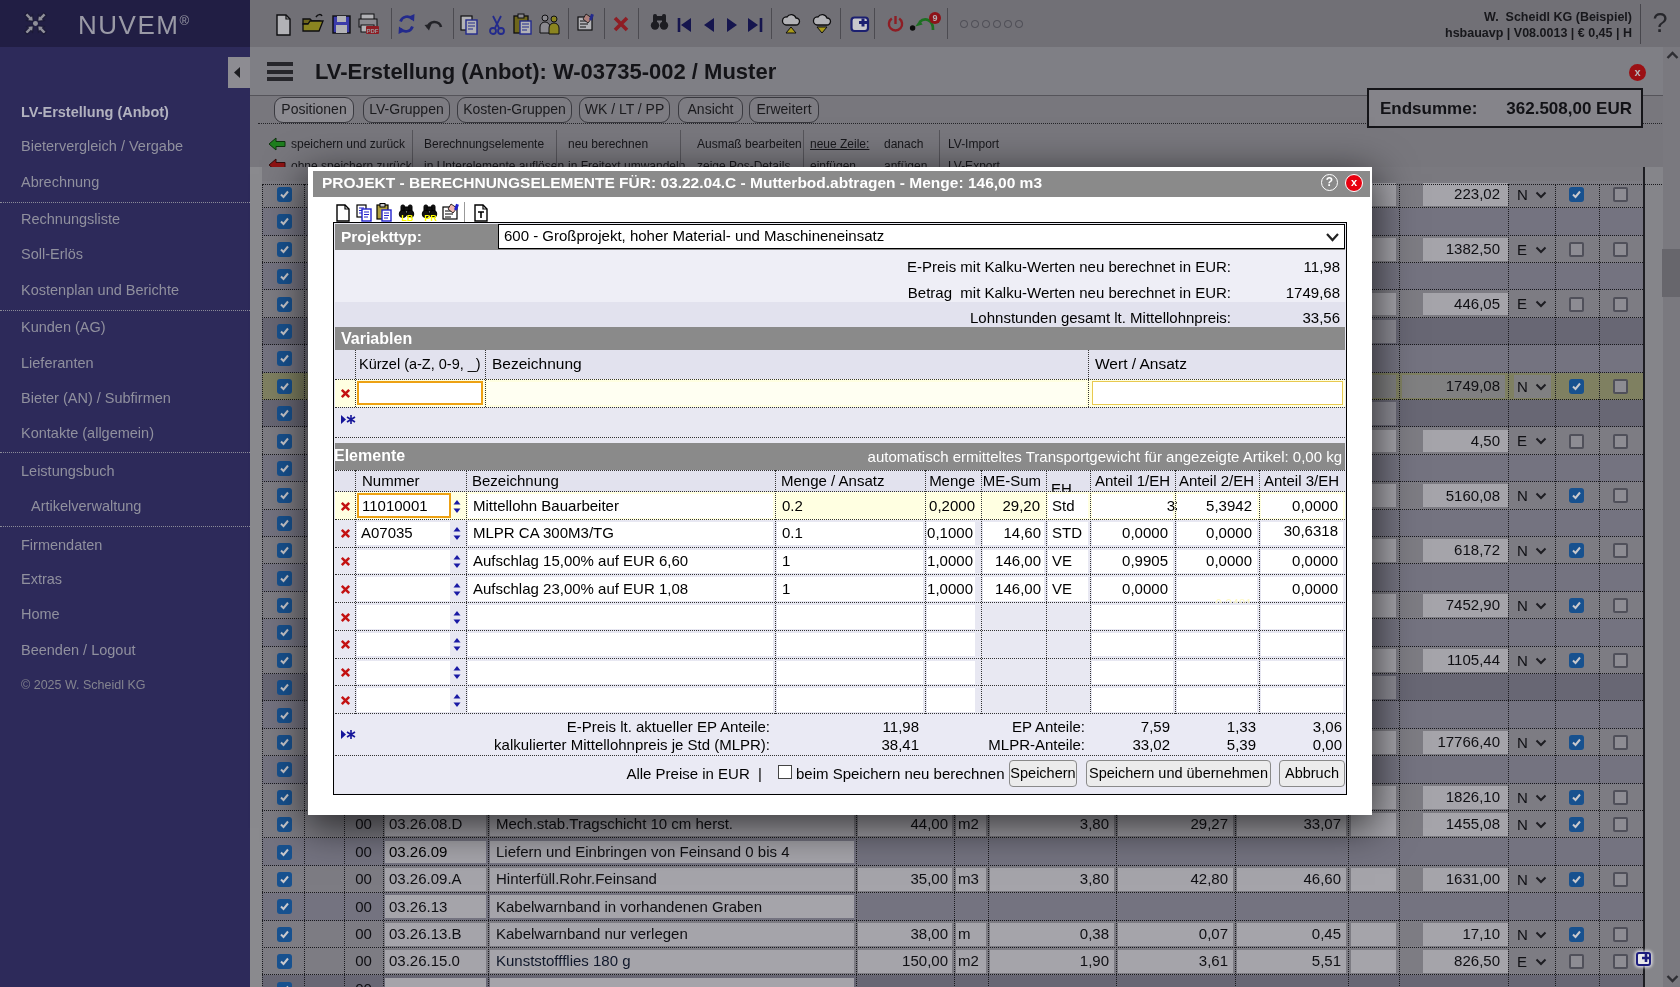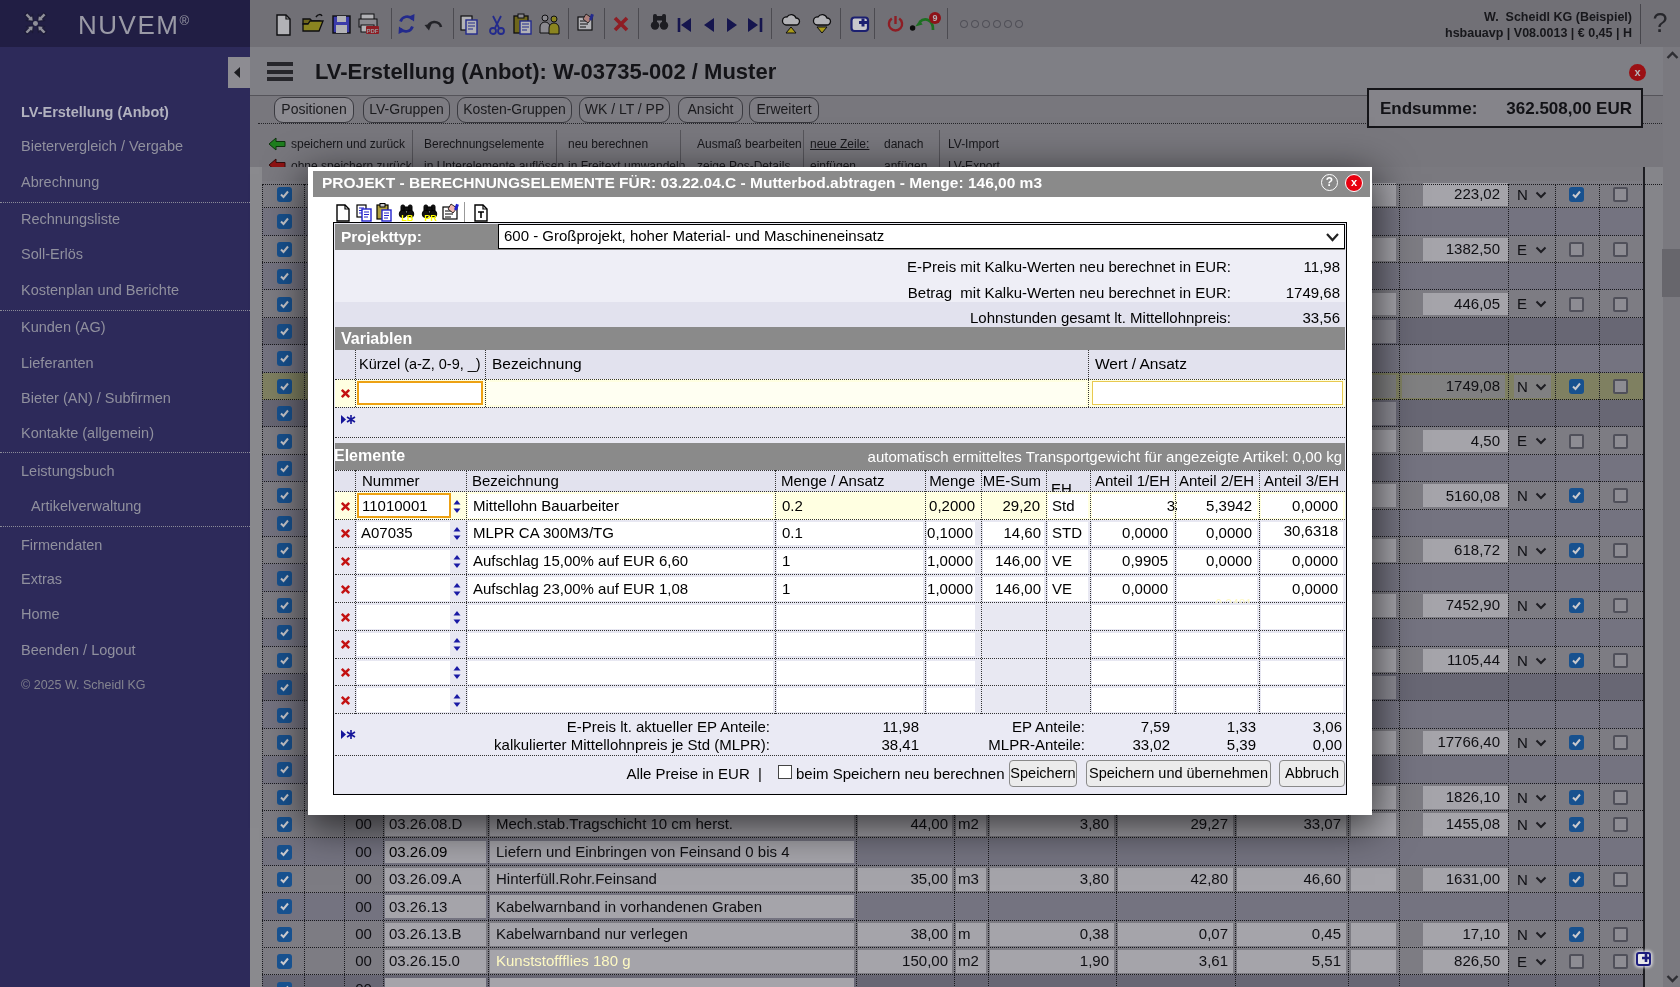--- a/index.html
+++ b/index.html
@@ -592,21 +592,21 @@
 <div class="t" style="left:1517px;top:953.0px;width:20px;height:16px;font-size:15px;color:#0f0f13;">E</div>
 <svg style="left:1535px;top:958.0px" width="12" height="8" viewBox="0 0 12 8">
     <path d="M1.5 1.5 L6 6 L10.5 1.5" stroke="#1d1d22" fill="none" stroke-width="2"></path>
   </svg>
 <div class="" style="left:1569px;top:954.2px;width:15px;height:15px;background:#8d8c93;border:2px solid #50505a;border-radius:2px;"></div>
 <div class="" style="left:1613px;top:954.2px;width:15px;height:15px;background:#8d8c93;border:2px solid #50505a;border-radius:2px;"></div>
 <div class="t" style="left:344px;top:952.4px;width:39px;height:17px;font-size:15px;color:#0f0f13;text-align:center;">00</div>
 <div class="" style="left:385px;top:950.2px;width:101px;height:22.9px;background:#a5a4aa;"></div>
 <div class="t" style="left:389px;top:952.4px;width:95px;height:17px;font-size:15px;color:#0f0f13;">03.26.15.0</div>
 <div class="" style="left:490px;top:950.2px;width:364px;height:22.9px;background:#a5a4aa;"></div>
-<div class="t" style="left:496px;top:952.4px;width:356px;height:17px;font-size:15px;color:#fef9c3;">Kunststoffflies 180 g</div>
+<div class="t" style="left:496px;top:952.4px;width:356px;height:17px;font-size:15px;color:#0f172a;">Kunststoffflies 180 g</div>
 <div class="" style="left:858px;top:950.2px;width:94px;height:22.9px;background:#a5a4aa;"></div>
 <div class="t" style="left:858px;top:952.4px;width:90px;height:17px;font-size:15px;color:#0f0f13;text-align:right;">150,00</div>
 <div class="" style="left:956px;top:950.2px;width:30px;height:22.9px;background:#a5a4aa;"></div>
 <div class="t" style="left:958px;top:952.4px;width:28px;height:17px;font-size:15px;color:#0f0f13;">m2</div>
 <div class="" style="left:990px;top:950.2px;width:124px;height:22.9px;background:#a5a4aa;"></div>
 <div class="t" style="left:990px;top:952.4px;width:119px;height:17px;font-size:15px;color:#0f0f13;text-align:right;">1,90</div>
 <div class="" style="left:1118px;top:950.2px;width:115px;height:22.9px;background:#a5a4aa;"></div>
 <div class="t" style="left:1118px;top:952.4px;width:110px;height:17px;font-size:15px;color:#0f0f13;text-align:right;">3,61</div>
 <div class="" style="left:1237px;top:950.2px;width:109px;height:22.9px;background:#a5a4aa;"></div>
 <div class="t" style="left:1237px;top:952.4px;width:104px;height:17px;font-size:15px;color:#0f0f13;text-align:right;">5,51</div>

